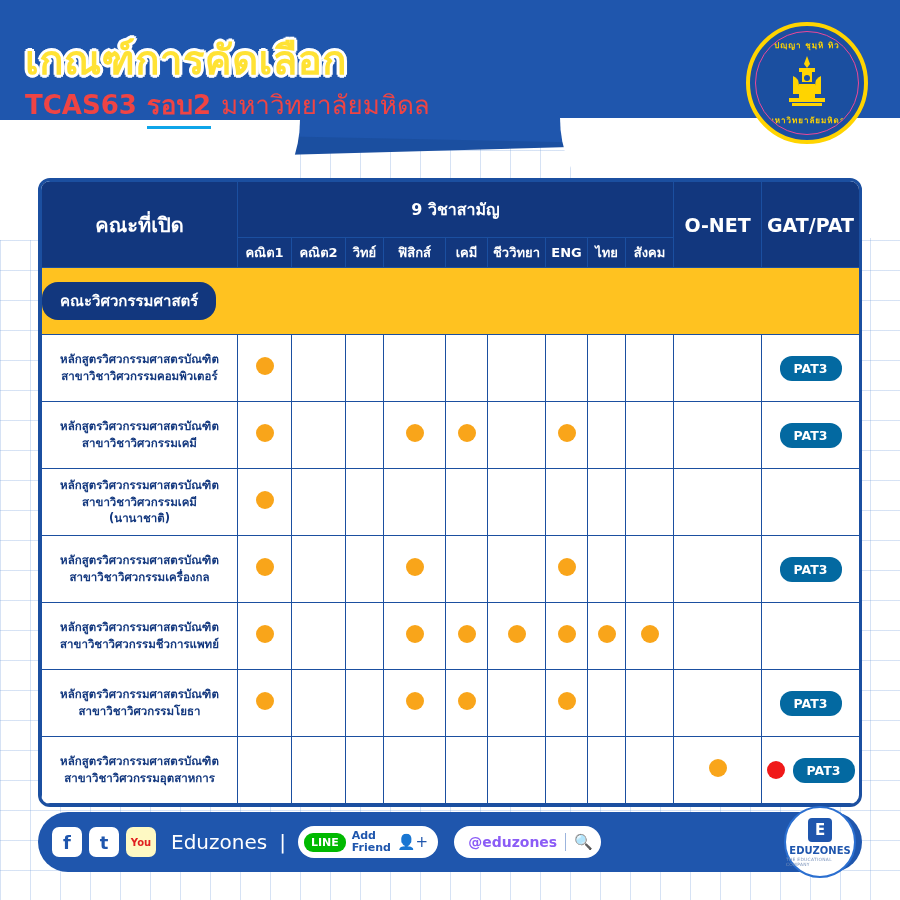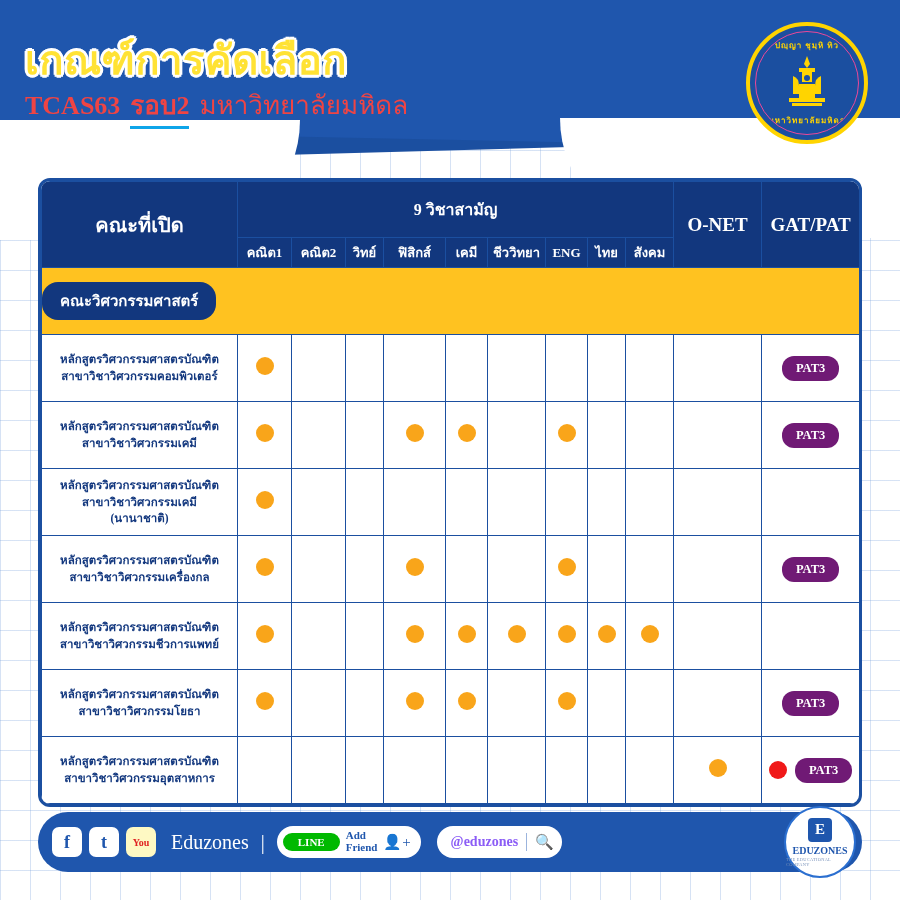--- a/index.html
+++ b/index.html
@@ -7,21 +7,20 @@
     margin: 0; padding: 0;
     width: 900px; height: 900px;
     font-family: "DejaVu Sans", "Liberation Sans", sans-serif;
     overflow: hidden;
   }
   #page {
     position: relative;
     width: 900px; height: 900px;
     background: #ffffff;
     overflow: hidden;
-    font-family: Liberation Serif, serif;
   }
   
   #grid-bg {
     position: absolute; inset: 0;
     background-color: #ffffff;
     background-image:
       linear-gradient(to right, rgba(120,160,220,0.30) 1px, transparent 1px),
       linear-gradient(to bottom, rgba(120,160,220,0.30) 1px, transparent 1px);
     background-size: 30px 30px;
   }
@@ -184,21 +183,21 @@
   td.cell { text-align: center; vertical-align: middle; }
   .dot {
     display: inline-block;
     width: 18px; height: 18px;
     border-radius: 50%;
     background: #f9a51a;
   }
   .dot-red { background: #f01919; }
   .pat-pill {
     display: inline-block;
-    background: #701a75;
+    background: #0369a1;
     color: #ffffff;
     font-size: 12.5px;
     font-weight: bold;
     padding: 5px 14px;
     border-radius: 12px;
   }
   .gp-inner {
     display: flex; align-items: center; justify-content: center; gap: 8px;
   }
   
@@ -231,21 +230,21 @@
     display: flex; align-items: center;
     background: #ffffff;
     border-radius: 16px;
     height: 32px;
     padding: 0 10px 0 6px;
     gap: 6px;
   }
   #line-badge {
     background: #00b900; color: #ffffff;
     font-size: 11px; font-weight: bold;
-    border-radius: 9px; padding: 3px 15px;
+    border-radius: 9px; padding: 3px 7px;
   }
   #line-text { color: #1f56ad; font-size: 11px; font-weight: bold; line-height: 1.05; }
   #line-person { color: #1f56ad; font-size: 15px; }
   #handle-chip {
     display: flex; align-items: center; gap: 8px;
     background: #ffffff;
     border-radius: 16px;
     height: 32px;
     padding: 0 8px 0 14px;
     margin-left: 16px;

